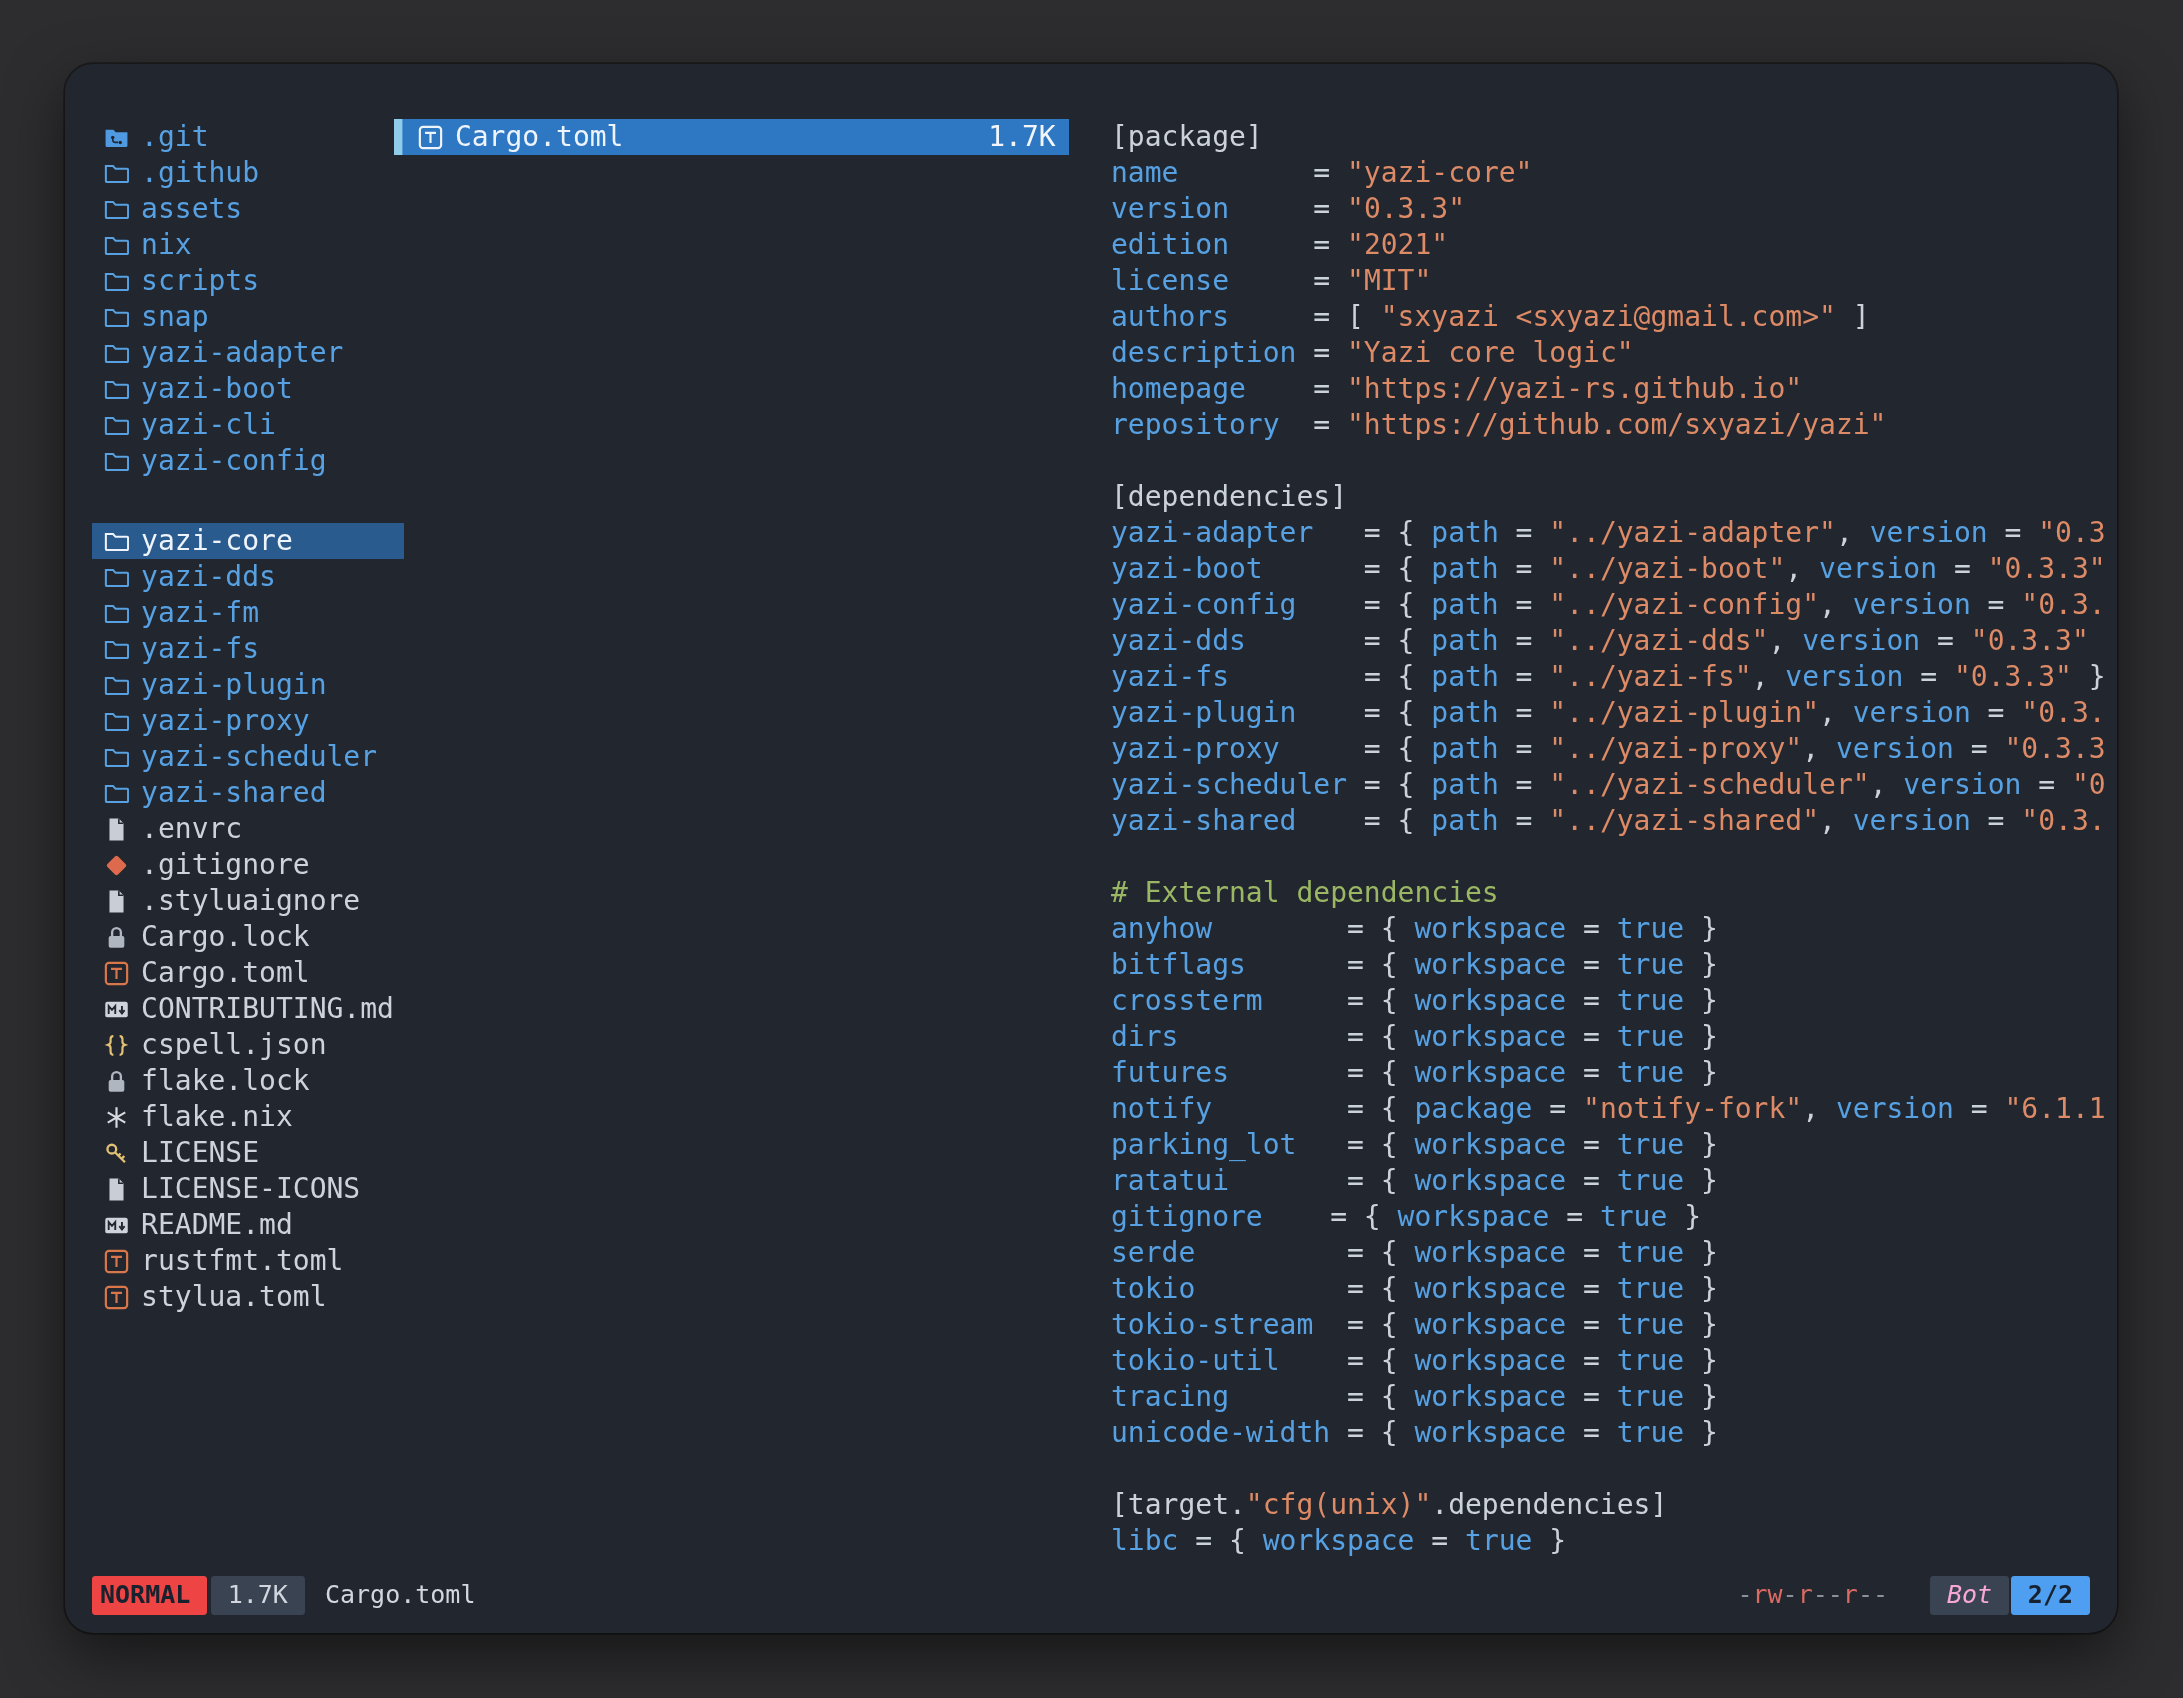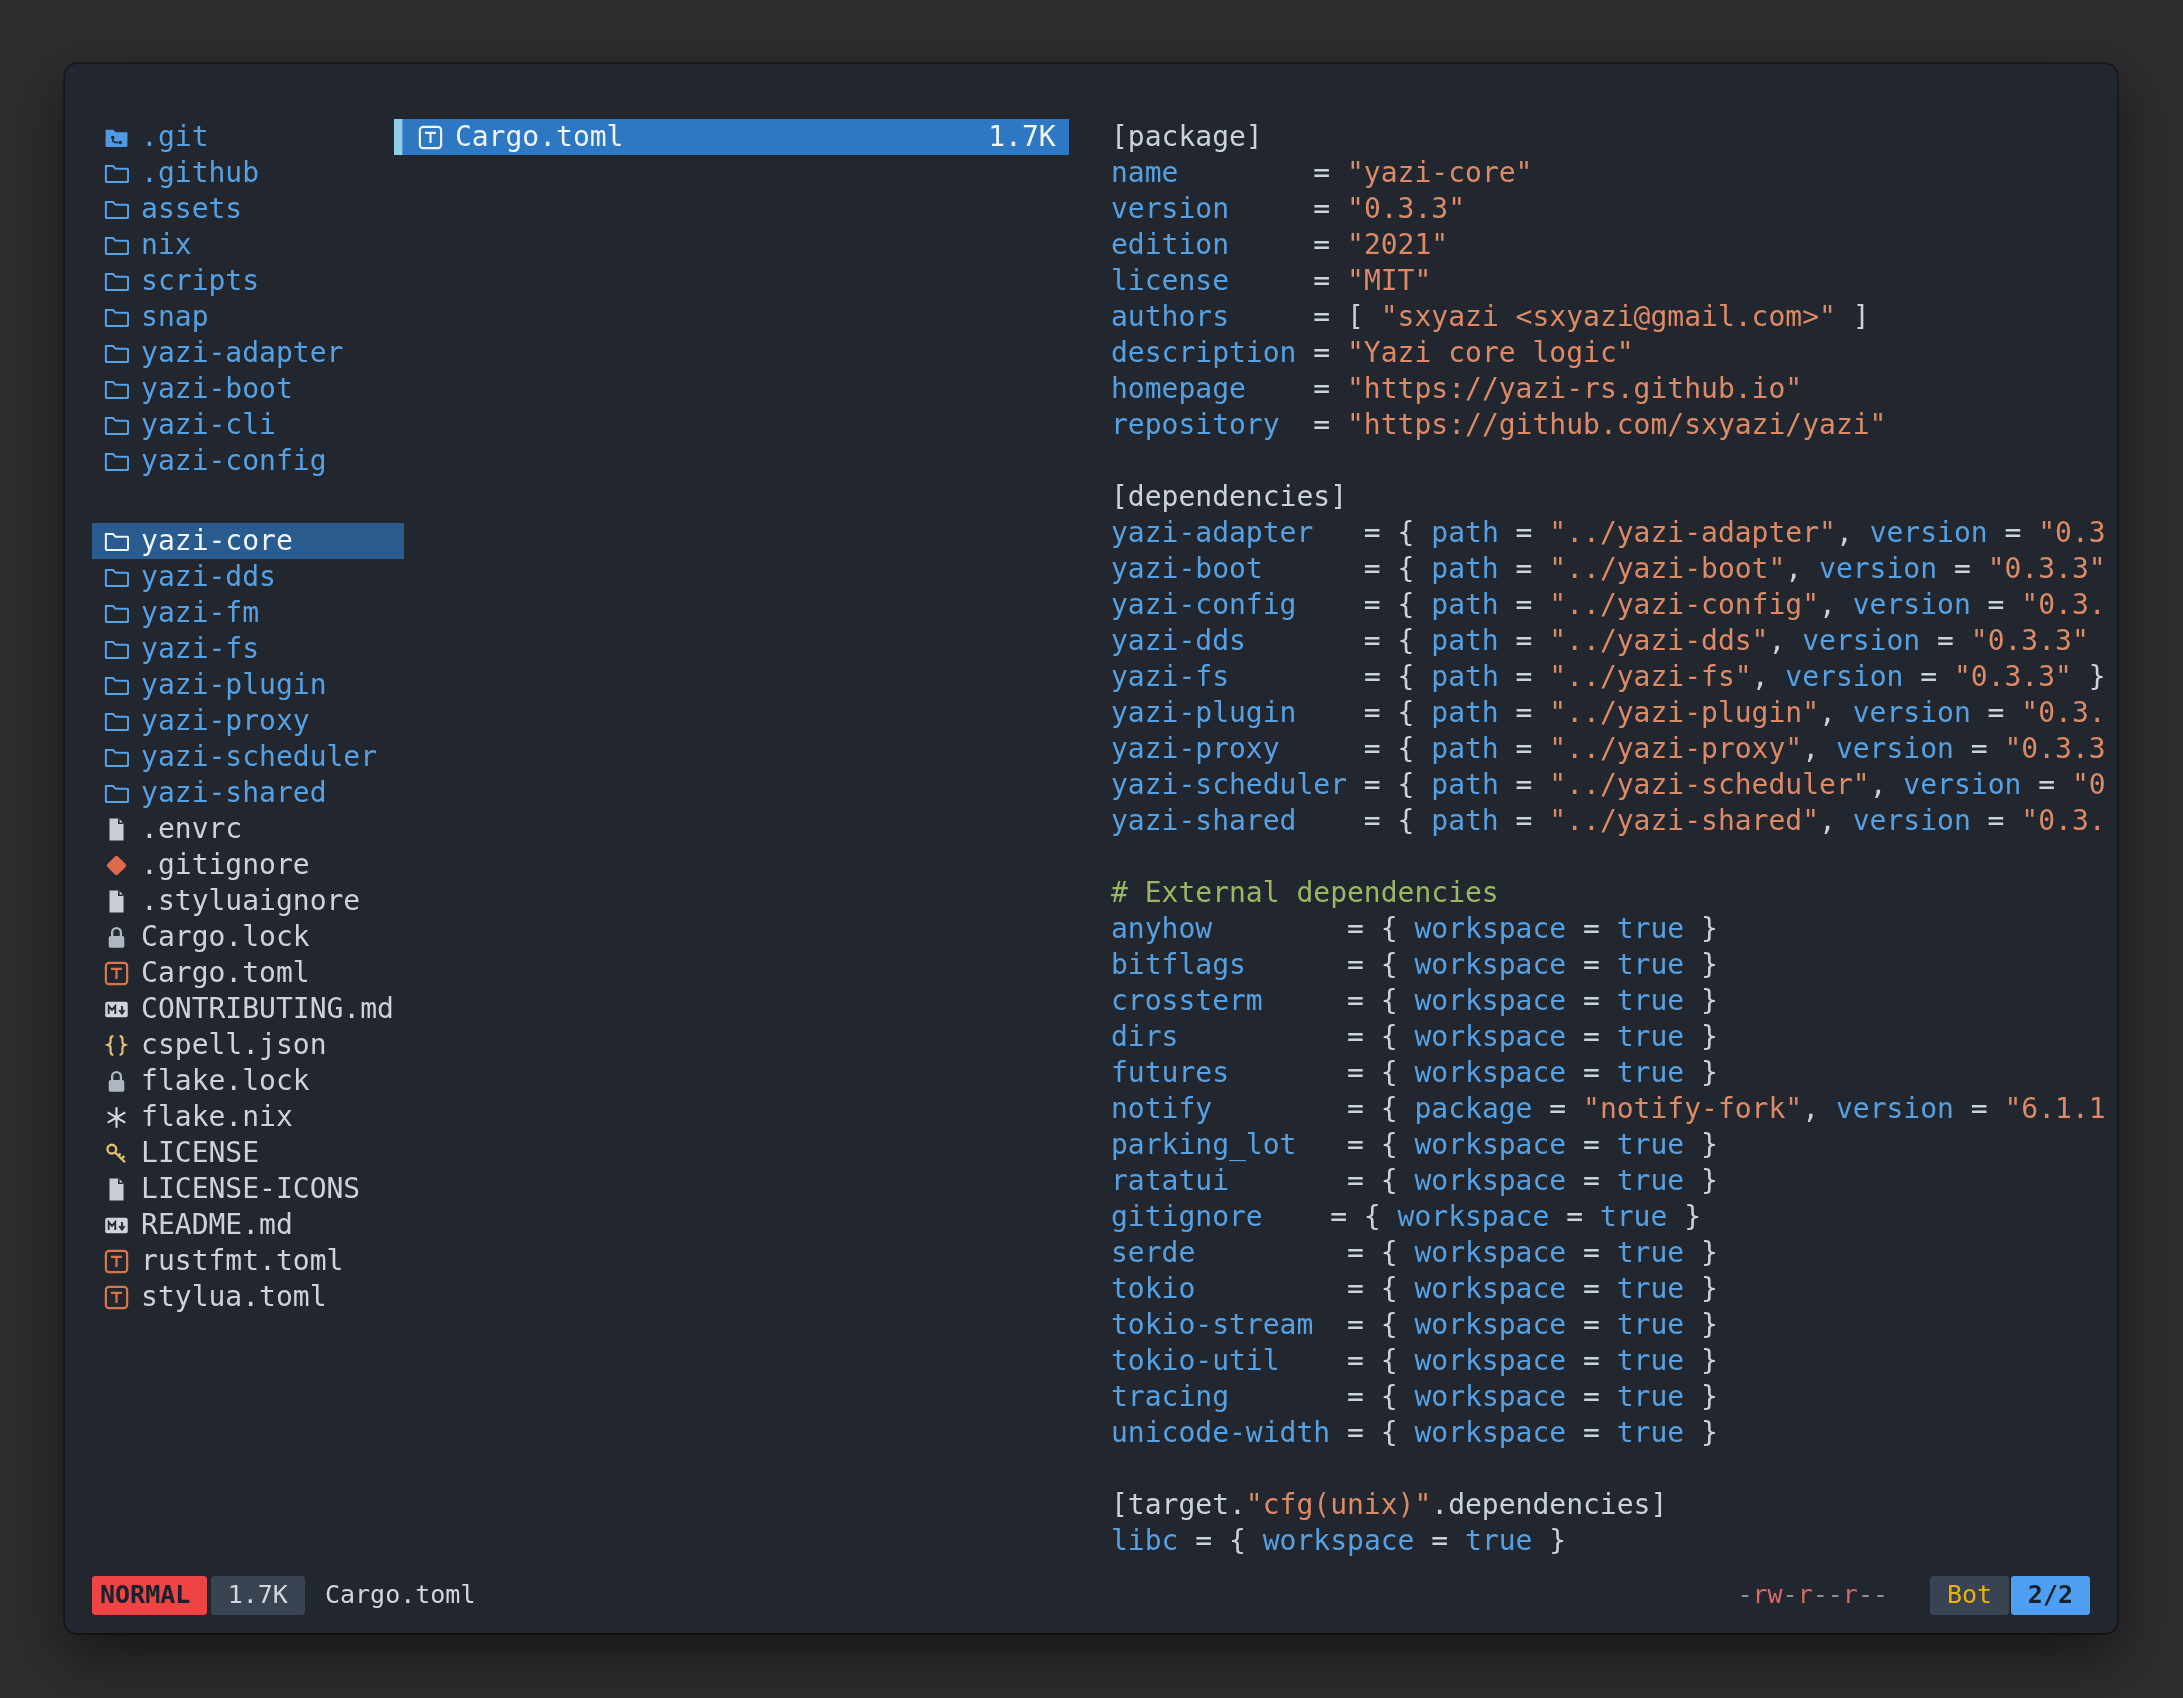--- a/index.html
+++ b/index.html
@@ -8,21 +8,21 @@
     width: 2183px; height: 1698px;
     background: #2d2d2f;
     overflow: hidden;
     position: relative;
   }
   .terminal {
     position: absolute;
     left: 65px; top: 64px;
     width: 2052px; height: 1569px;
     background: #21262f;
-    border-radius: 12px;
+    border-radius: 28px;
     box-shadow: 0 0 0 1.7px rgba(0,0,0,.4), 0 22px 59px rgba(0,0,0,.5);
     overflow: hidden;
     font-family: "DejaVu Sans Mono", monospace;
     font-size: 28px;
     line-height: 36px;
     color: #ccd2da;
   }
   .pane { position: absolute; top: 55px; overflow: hidden; }
   .pane-left   { left: 27px;   width: 312px;  height: 1426px; }
   .pane-middle { left: 329px;  width: 675px;  height: 1426px; }
@@ -85,21 +85,21 @@
     border-radius: 3.4px;
     flex: none;
   }
   .chip-mode    { background: #ef4444; color: #17222e; font-weight: bold; padding-left: 8px; }
   .chip-size    { background: #3a4351; color: #d2d7df; margin-left: 3.4px; }
   .sb-file      { margin-left: 20px; color: #d2d7df; }
   .sb-right     { margin-left: auto; display: flex; align-items: center; }
   .perm         { margin-right: 42px; white-space: pre; }
   .perm .dim    { color: #8a919c; }
   .perm .red    { color: #d96a64; }
-  .chip-pos     { background: #3a4351; color: #eab308; }
+  .chip-pos     { background: #3a4351; color: #f9a8d4; font-style: italic; }
   .chip-counter { background: #4e9ff2; color: #17222e; font-weight: bold; margin-left: 1.7px; }
 </style>
 </head>
 <body>
 
 <div class="desktop">
   <div class="terminal">
     <div class="pane pane-left">
         <div class="row"><span class="icon git-folder-icon"><svg viewBox="0 0 16 16">
               <path d="M1 3h5l1.5 1.7H15v8.6a.7.7 0 0 1-.7.7H1.7a.7.7 0 0 1-.7-.7V3z" fill="currentColor"></path>

